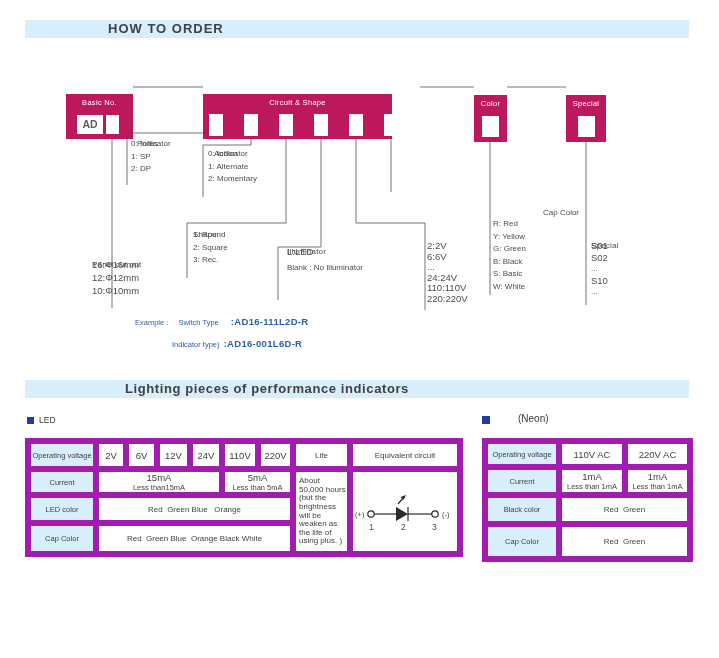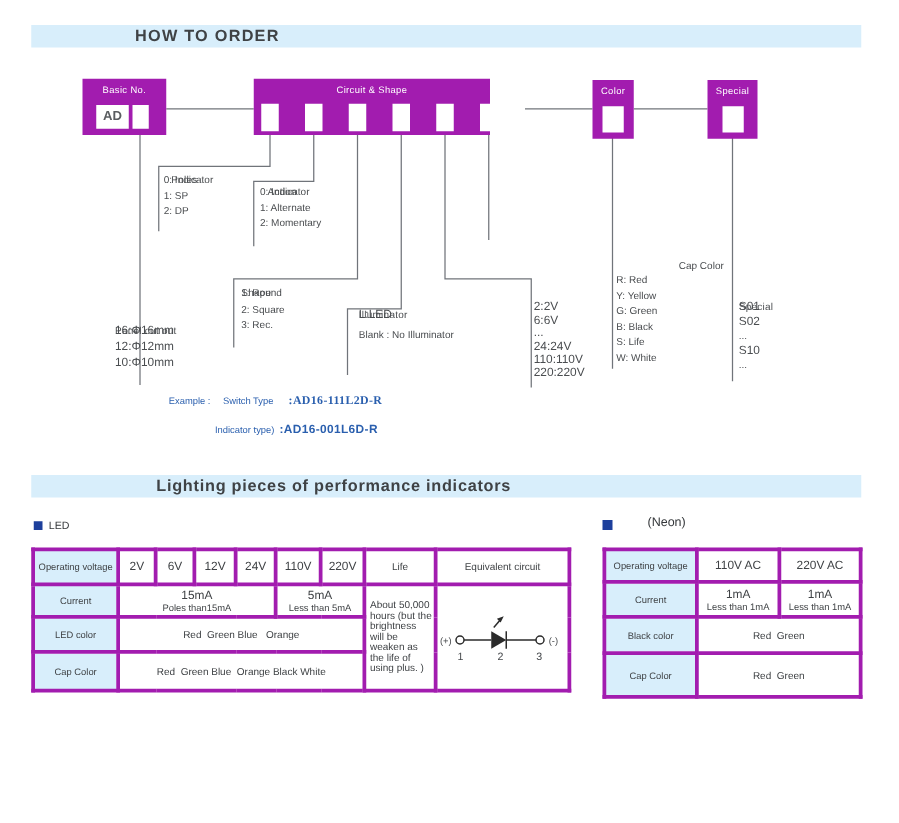--- a/index.html
+++ b/index.html
@@ -10,39 +10,39 @@
   .bar { position:absolute; left:25px; width:664px; height:18px; background:#d8eefb;
          font-size:13px; font-weight:bold; color:#3f4245; line-height:18px; letter-spacing:1px; }
   .bar1 { top:20px; padding-left:0; }
   .bar1 .bar-text { margin-left:83px; }
   .bar2 { top:380px; }
   .bar2 .bar-text { margin-left:100px; letter-spacing:0.6px; }
 
   
   .lines { position:absolute; left:0; top:0; z-index:1; }
   .lines polyline, .lines line { fill:none; stroke:#70747a; stroke-width:1; }
-  .graybox { position:absolute; background:#a21caf; z-index:2; }
+  .graybox { position:absolute; background:#be185d; z-index:2;margin-top:31px; }
   .graybox .glbl { color:#ffffff; font-size:7.5px; text-align:center; margin-top:4px; letter-spacing:0.3px; }
   .slot { position:absolute; background:#ffffff; }
   .slot.code { color:#5a5d60; font-size:10.5px; font-weight:bold; text-align:center; line-height:19px; }
 
   .grp { position:absolute; z-index:3; font-size:8px; line-height:12.5px; white-space:nowrap; color:#4a4d50; }
   .grp .t { letter-spacing:0.2px; }
   .big { font-size:9.5px; }
   .ind6 { padding-left:6px; }
 
   .ex { position:absolute; z-index:3; white-space:nowrap; color:#2a5fae; font-size:7.5px; }
   .ex .code { font-size:9.5px; font-weight:bold; letter-spacing:0.3px; }
 
   .bullet { position:absolute; background:#1d3f9c; z-index:3; }
   .bullet-lbl { position:absolute; z-index:3; color:#35383b; }
 
   
   .t { position:absolute; z-index:3; border-collapse:collapse; table-layout:fixed; }
-  .t td { border:3px solid #a21caf; text-align:center; vertical-align:middle;
+  .t td { border:6px solid #a21caf; text-align:center; vertical-align:middle;
           font-size:8px; color:#3f4245; padding:0; overflow:hidden; }
   .t .lblc { background:#d8eefb; font-size:7.5px; }
   .t .vh { font-size:9.5px; }
   .t .pre { white-space:pre; }
   .t .main { display:block; font-size:9.5px; line-height:11px; }
   .t .sub { display:block; font-size:7.5px; line-height:9px; }
   .life-cell { font-size:7.4px; line-height:8.6px; text-align:left !important;
                vertical-align:middle; padding:2px 1px 2px 3px !important; white-space:normal; }
   .circ-cell { vertical-align:middle; }
   .circ-cell svg text { font-family:"Liberation Sans", sans-serif; }
@@ -140,37 +140,37 @@
     <div>220:220V</div>
   </div>
 
 
   <div class="grp t" style="left:543px;top:207px;">Cap Color</div>
   <div class="grp" style="left:493px;top:218px;">
     <div>R:  Red</div>
     <div>Y:  Yellow</div>
     <div>G:  Green</div>
     <div>B:  Black</div>
-    <div>S:  Life</div>
+    <div>S:  Basic</div>
     <div>W:  White</div>
   </div>
 
   <div class="grp" style="left:591px;top:240px;line-height:11.5px;">
     <div class="t">Special</div>
     <div class="big">S01</div>
     <div class="big">S02</div>
     <div>...</div>
     <div class="big">S10</div>
     <div>...</div>
   </div>
 
   <div class="ex" style="left:135px;top:316px;">
     <span>Example :</span>
     <span style="margin-left:8px;">Switch Type</span>
-    <span class="code" style="margin-left:10px;font-family:Liberation Serif, serif;">:AD16-111L2D-R</span>
+    <span class="code" style="margin-left:10px;">:AD16-111L2D-R</span>
   </div>
   <div class="ex" style="left:172px;top:338px;">
     <span>Indicator type)</span>
     <span class="code" style="margin-left:2px;">:AD16-001L6D-R</span>
   </div>
 
   <div class="bar bar2">
     <span class="bar-text">Lighting pieces of performance indicators</span>
   </div>
 
@@ -201,21 +201,21 @@
       <td class="vh">24V</td>
       <td class="vh">110V</td>
       <td class="vh">220V</td>
       <td>Life</td>
       <td>Equivalent circuit</td>
     </tr>
     <tr style="height:26px">
       <td class="lblc">Current</td>
       <td colspan="4">
         <span class="main">15mA</span>
-        <span class="sub">Poles than15mA</span>
+        <span class="sub">Less than15mA</span>
       </td>
       <td colspan="2">
         <span class="main">5mA</span>
         <span class="sub">Less than 5mA</span>
       </td>
       <td rowspan="3" class="life-cell">About 50,000 hours (but the brightness will be weaken as the life of using plus. )</td>
       <td rowspan="3" class="circ-cell">
         <svg width="104" height="66" viewBox="0 0 104 66">
           <g stroke="#2b2b2b" stroke-width="1.2" fill="none">
             <circle cx="18" cy="36" r="3.2"></circle>

